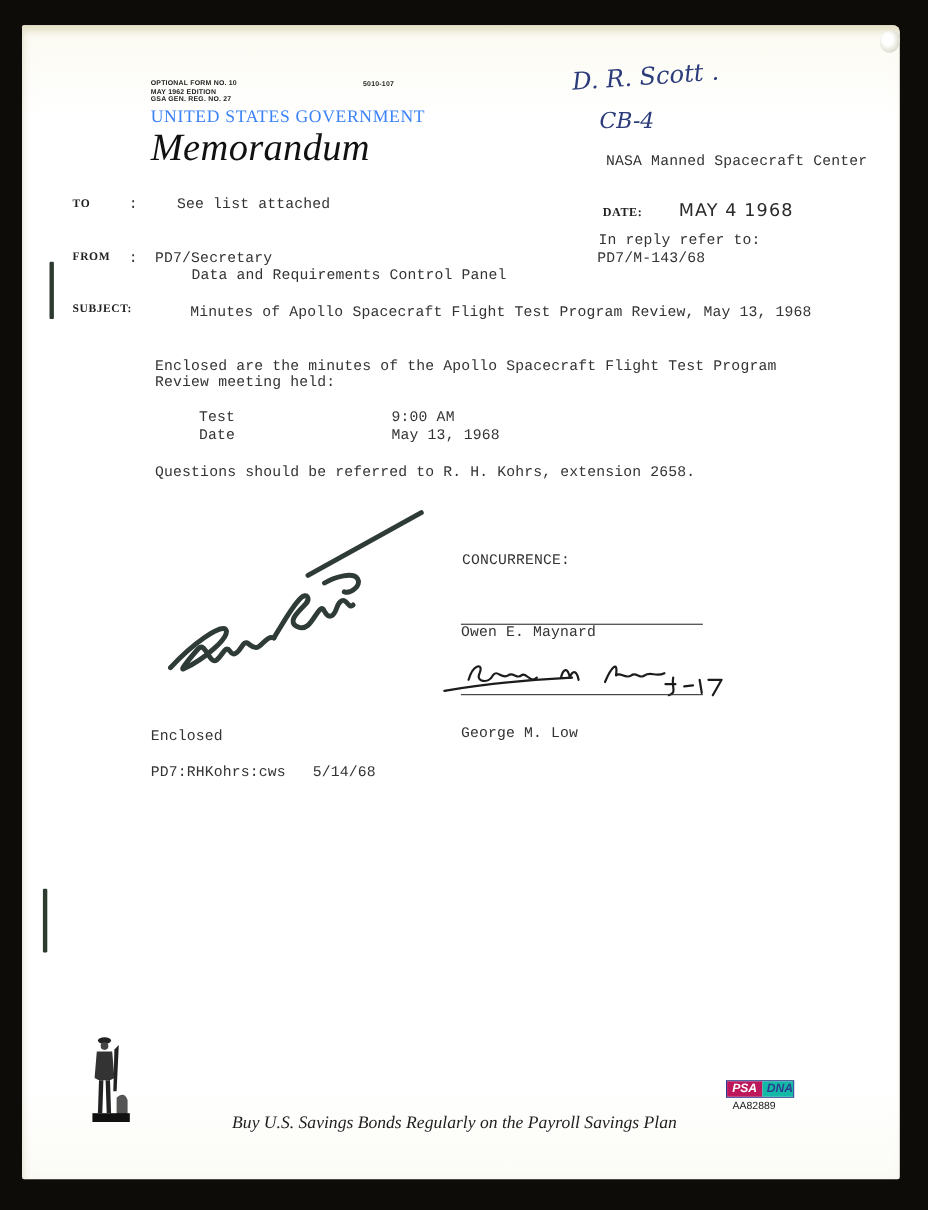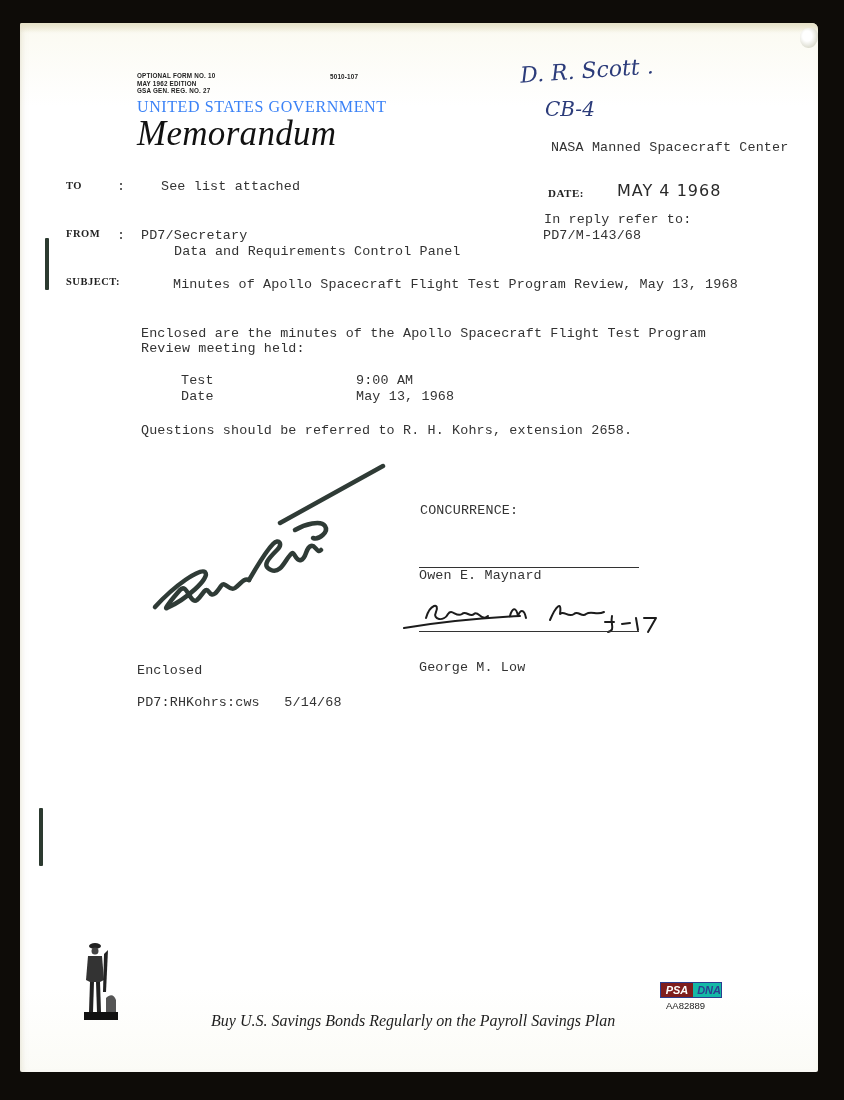--- a/index.html
+++ b/index.html
@@ -54,21 +54,21 @@
       font-family: "Liberation Serif", "DejaVu Serif", serif;
       font-style: italic; font-size: 16px; color: #1e1e1e;
     }
     .rule { position: absolute; height: 1px; background: #333; }
     .binder-mark { position: absolute; width: 4px; background: #2c3a30; border-radius: 1px; }
     .psa {
       position: absolute; left: 660px; top: 982px; width: 60px; height: 14px;
       display: flex; border: 1px solid #2c3d8f; font-family: "Liberation Sans", sans-serif;
       font-weight: bold; font-style: italic; font-size: 11px; line-height: 14px;
     }
-    .psa .p1 { background: #7f1d1d; color: #fff; width: 34px; text-align: center; }
+    .psa .p1 { background: #be185d; color: #fff; width: 34px; text-align: center; }
     .psa .p2 { background: #14b8a6; color: #2c3d8f; width: 30px; text-align: right; }
     .cert { font-family: "Liberation Sans", sans-serif; font-size: 9.5px; color: #222; }
   </style>
 </head>
 <body>
 
 <div class="paper"></div>
 <div class="paper-topedge"></div>
 <div class="corner-curl"></div>
 

